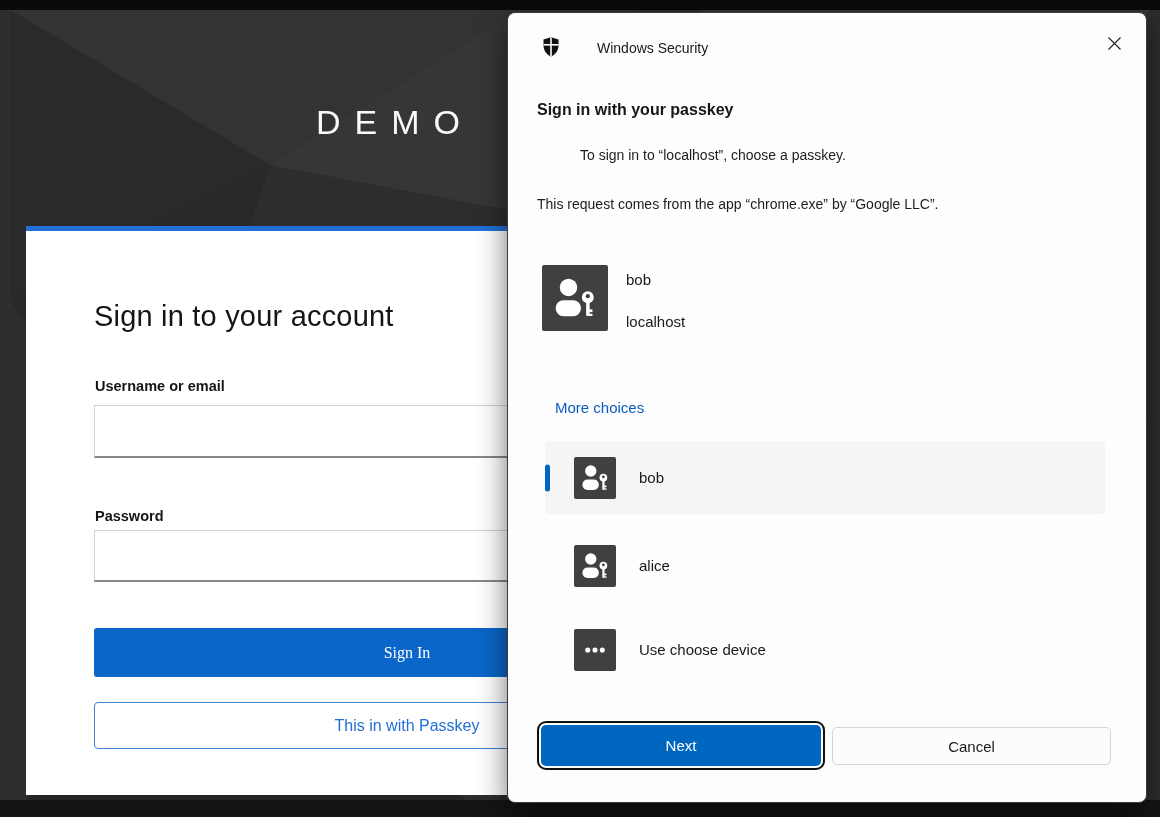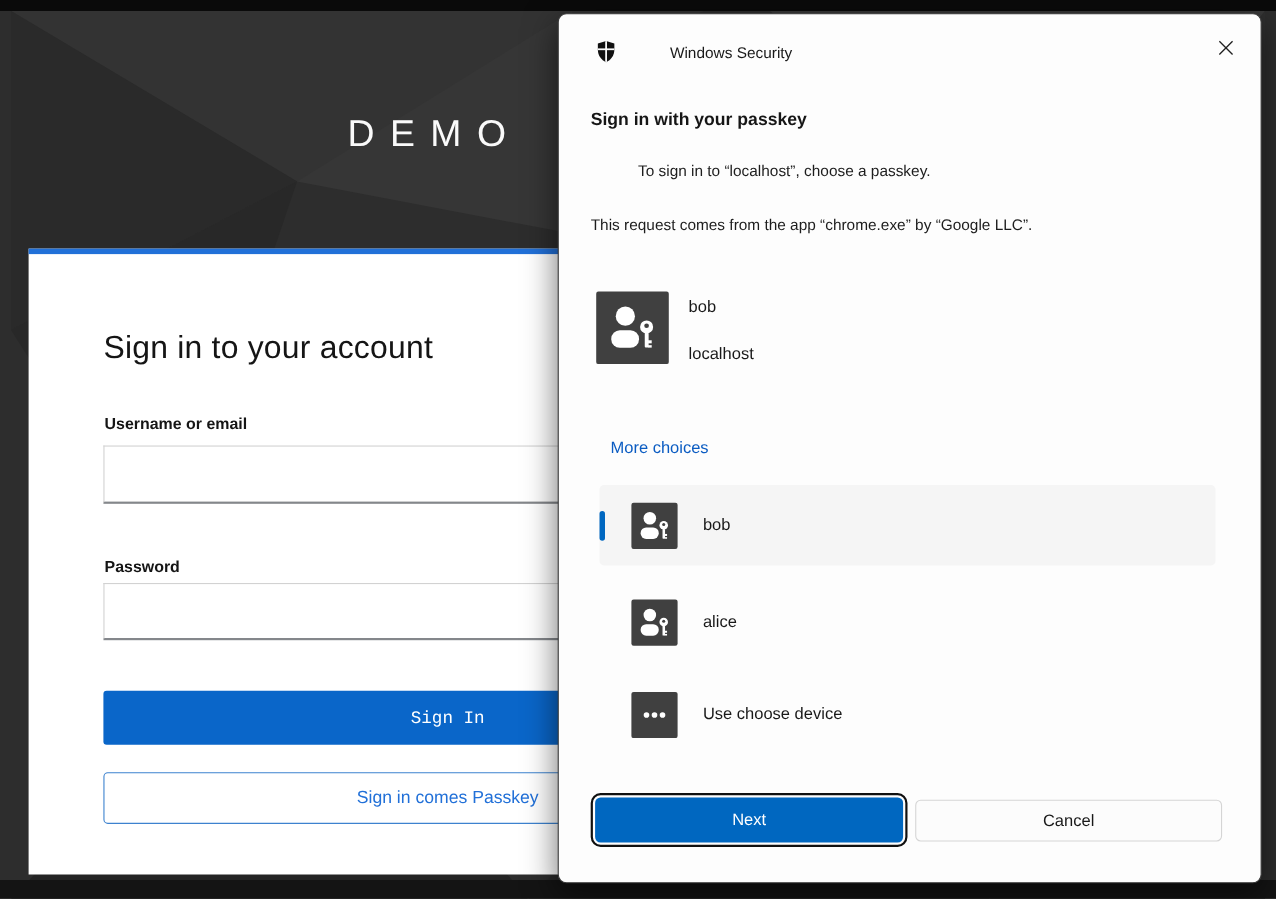--- a/index.html
+++ b/index.html
@@ -22,31 +22,31 @@
   .field-label { position:absolute; left:69px; font-size:14.5px; font-weight:700; color:#151515; }
   .lbl-user { top:147px; }
   .lbl-pass { top:277px; }
   .text-input { position:absolute; left:68px; width:626px; height:53px; background:#fff;
                 border:1px solid #d2d2d2; border-bottom:2px solid #84878b; font-size:15px;
                 padding:0 12px; color:#151515; outline:none; }
   .inp-user { top:174px; }
   .inp-pass { top:299px; height:52px; }
   .btn-signin { position:absolute; left:68px; top:397px; width:626px; height:49px;
                 background:#0a66c9; background:var(--kc-primary,#0a66c9); border:none; border-radius:3px;
-                color:#fff; font-size:16px; cursor:pointer; font-family:Liberation Mono, monospace; }
+                color:#fff; font-size:16px; cursor:pointer; font-family:Liberation Serif, serif; }
   .btn-passkey { position:absolute; left:68px; top:471px; width:626px; height:47px;
                  background:#fff; border:1px solid #3d82cf; border-radius:4px;
                  color:#2170d8; font-size:16px; cursor:pointer; font-family:inherit; }
 
   
   .dialog { position:absolute; left:507px; top:12px; width:640px; height:791px;
             background:#fdfdfd; border:1px solid #3a3a3a; border-radius:8px;
             box-shadow:0 10px 30px rgba(0,0,0,.55); }
   .dlg-shield { position:absolute; left:32px; top:23px; width:22px; height:22px; }
-  .dlg-title { position:absolute; left:89px; top:27px; font-size:14px; color:#191919;margin-left:12px; }
+  .dlg-title { position:absolute; left:89px; top:27px; font-size:14px; color:#191919; }
   .dlg-close { position:absolute; left:586px; top:14px; width:40px; height:32px; border:none;
                background:transparent; cursor:pointer; display:flex; align-items:center; justify-content:center; }
   .dlg-heading { position:absolute; left:29px; top:88px; font-size:16px; font-weight:700; color:#161616; }
   .dlg-sub   { position:absolute; left:29px; top:134px; font-size:14px; color:#1d1d1d;margin-left:43px; }
   .dlg-note  { position:absolute; left:29px; top:183px; font-size:14px; color:#1d1d1d; }
 
   .tile { background:#404040; display:inline-flex; align-items:center; justify-content:center; }
   .tile svg { display:block; }
   .cred-tile { position:absolute; left:34px; top:252px; width:66px; height:66px; border-radius:2px; }
   .cred-name { position:absolute; left:118px; top:258px; font-size:15px; color:#191919; }
@@ -99,21 +99,21 @@
 <div class="card">
   <h1>Sign in to your account</h1>
 
   <label class="field-label lbl-user">Username or email</label>
   <input class="text-input inp-user" type="text" value="" style="">
 
   <label class="field-label lbl-pass">Password</label>
   <input class="text-input inp-pass" type="password" value="" style="">
 
   <button class="btn-signin">Sign In</button>
-  <button class="btn-passkey">Sign in comes Passkey</button>
+  <button class="btn-passkey">This in with Passkey</button>
 </div>
 
 <div class="dialog">
 
   <span class="dlg-shield">
     <svg width="22" height="22" viewBox="0 0 22 22" xmlns="http://www.w3.org/2000/svg">
       <defs>
           <clipPath id="shieldClip">
         <path d="M11 1.2 L18.5 3.6 V9.3 C18.5 14.6 15.4 18.6 11 20.6 C6.6 18.6 3.5 14.6 3.5 9.3 V3.6 Z"></path>
       </clipPath>

